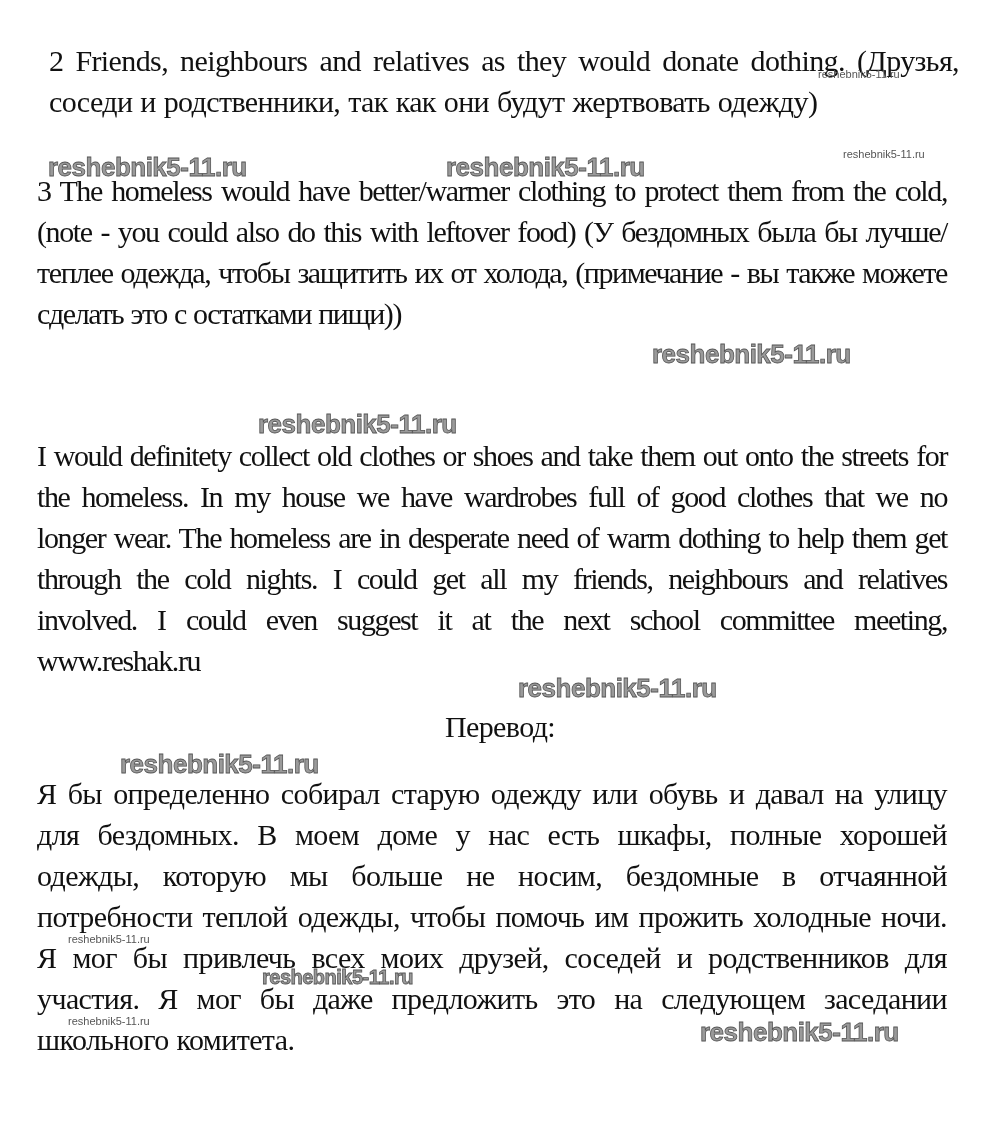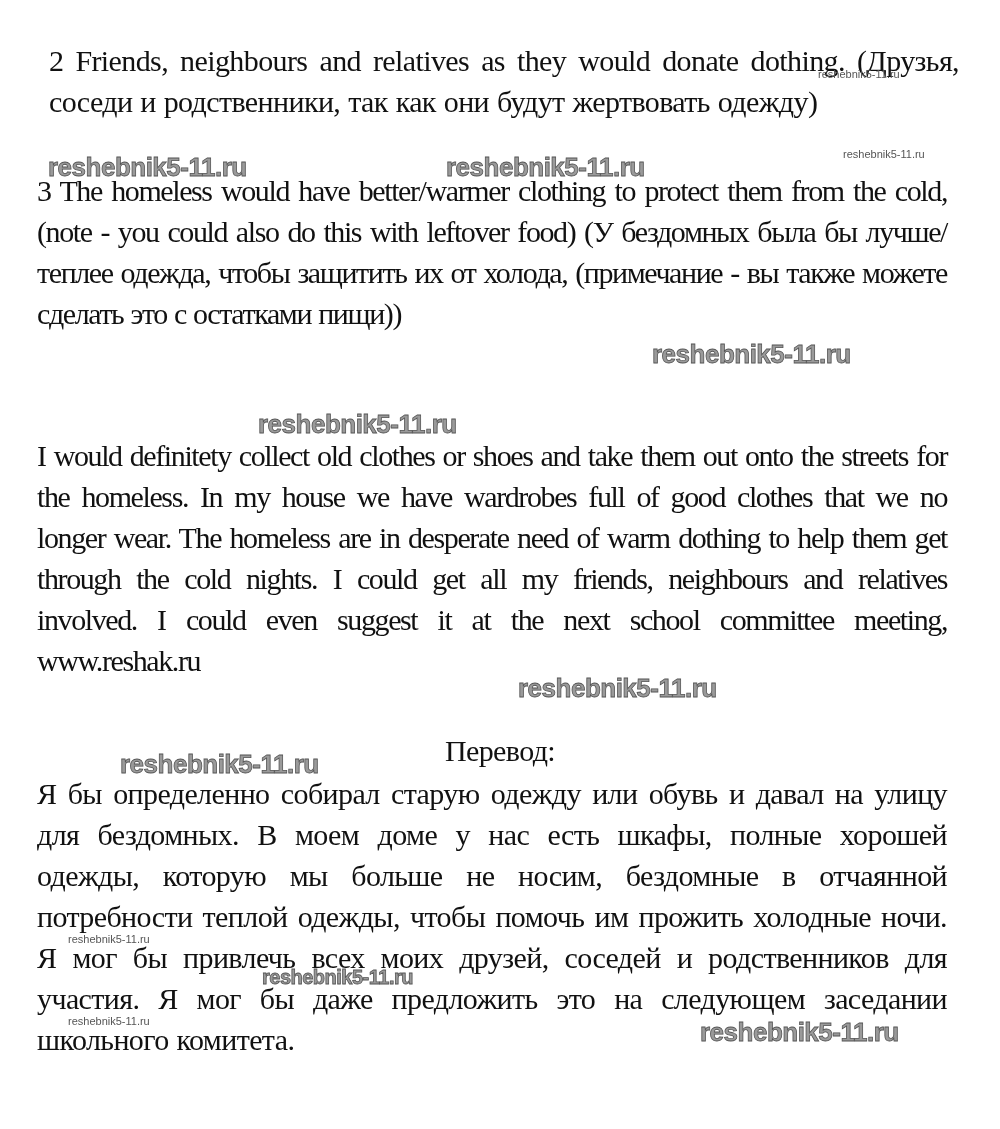--- a/index.html
+++ b/index.html
@@ -38,21 +38,20 @@
     }
     .heading-center {
       position: absolute;
       left: 0;
       width: 1000px;
       top: 706px;
       text-align: center;
       font-size: 30px;
       line-height: 41px;
       letter-spacing: -0.6px;
-      margin-top: 24px;
     }
     .wm {
       position: absolute;
       font-family: Liberation Sans, sans-serif;
       font-weight: bold;
       color: #9a9a9a;
       -webkit-text-stroke: 0.8px #555555;
       white-space: nowrap;
       letter-spacing: -0.5px;
     }

